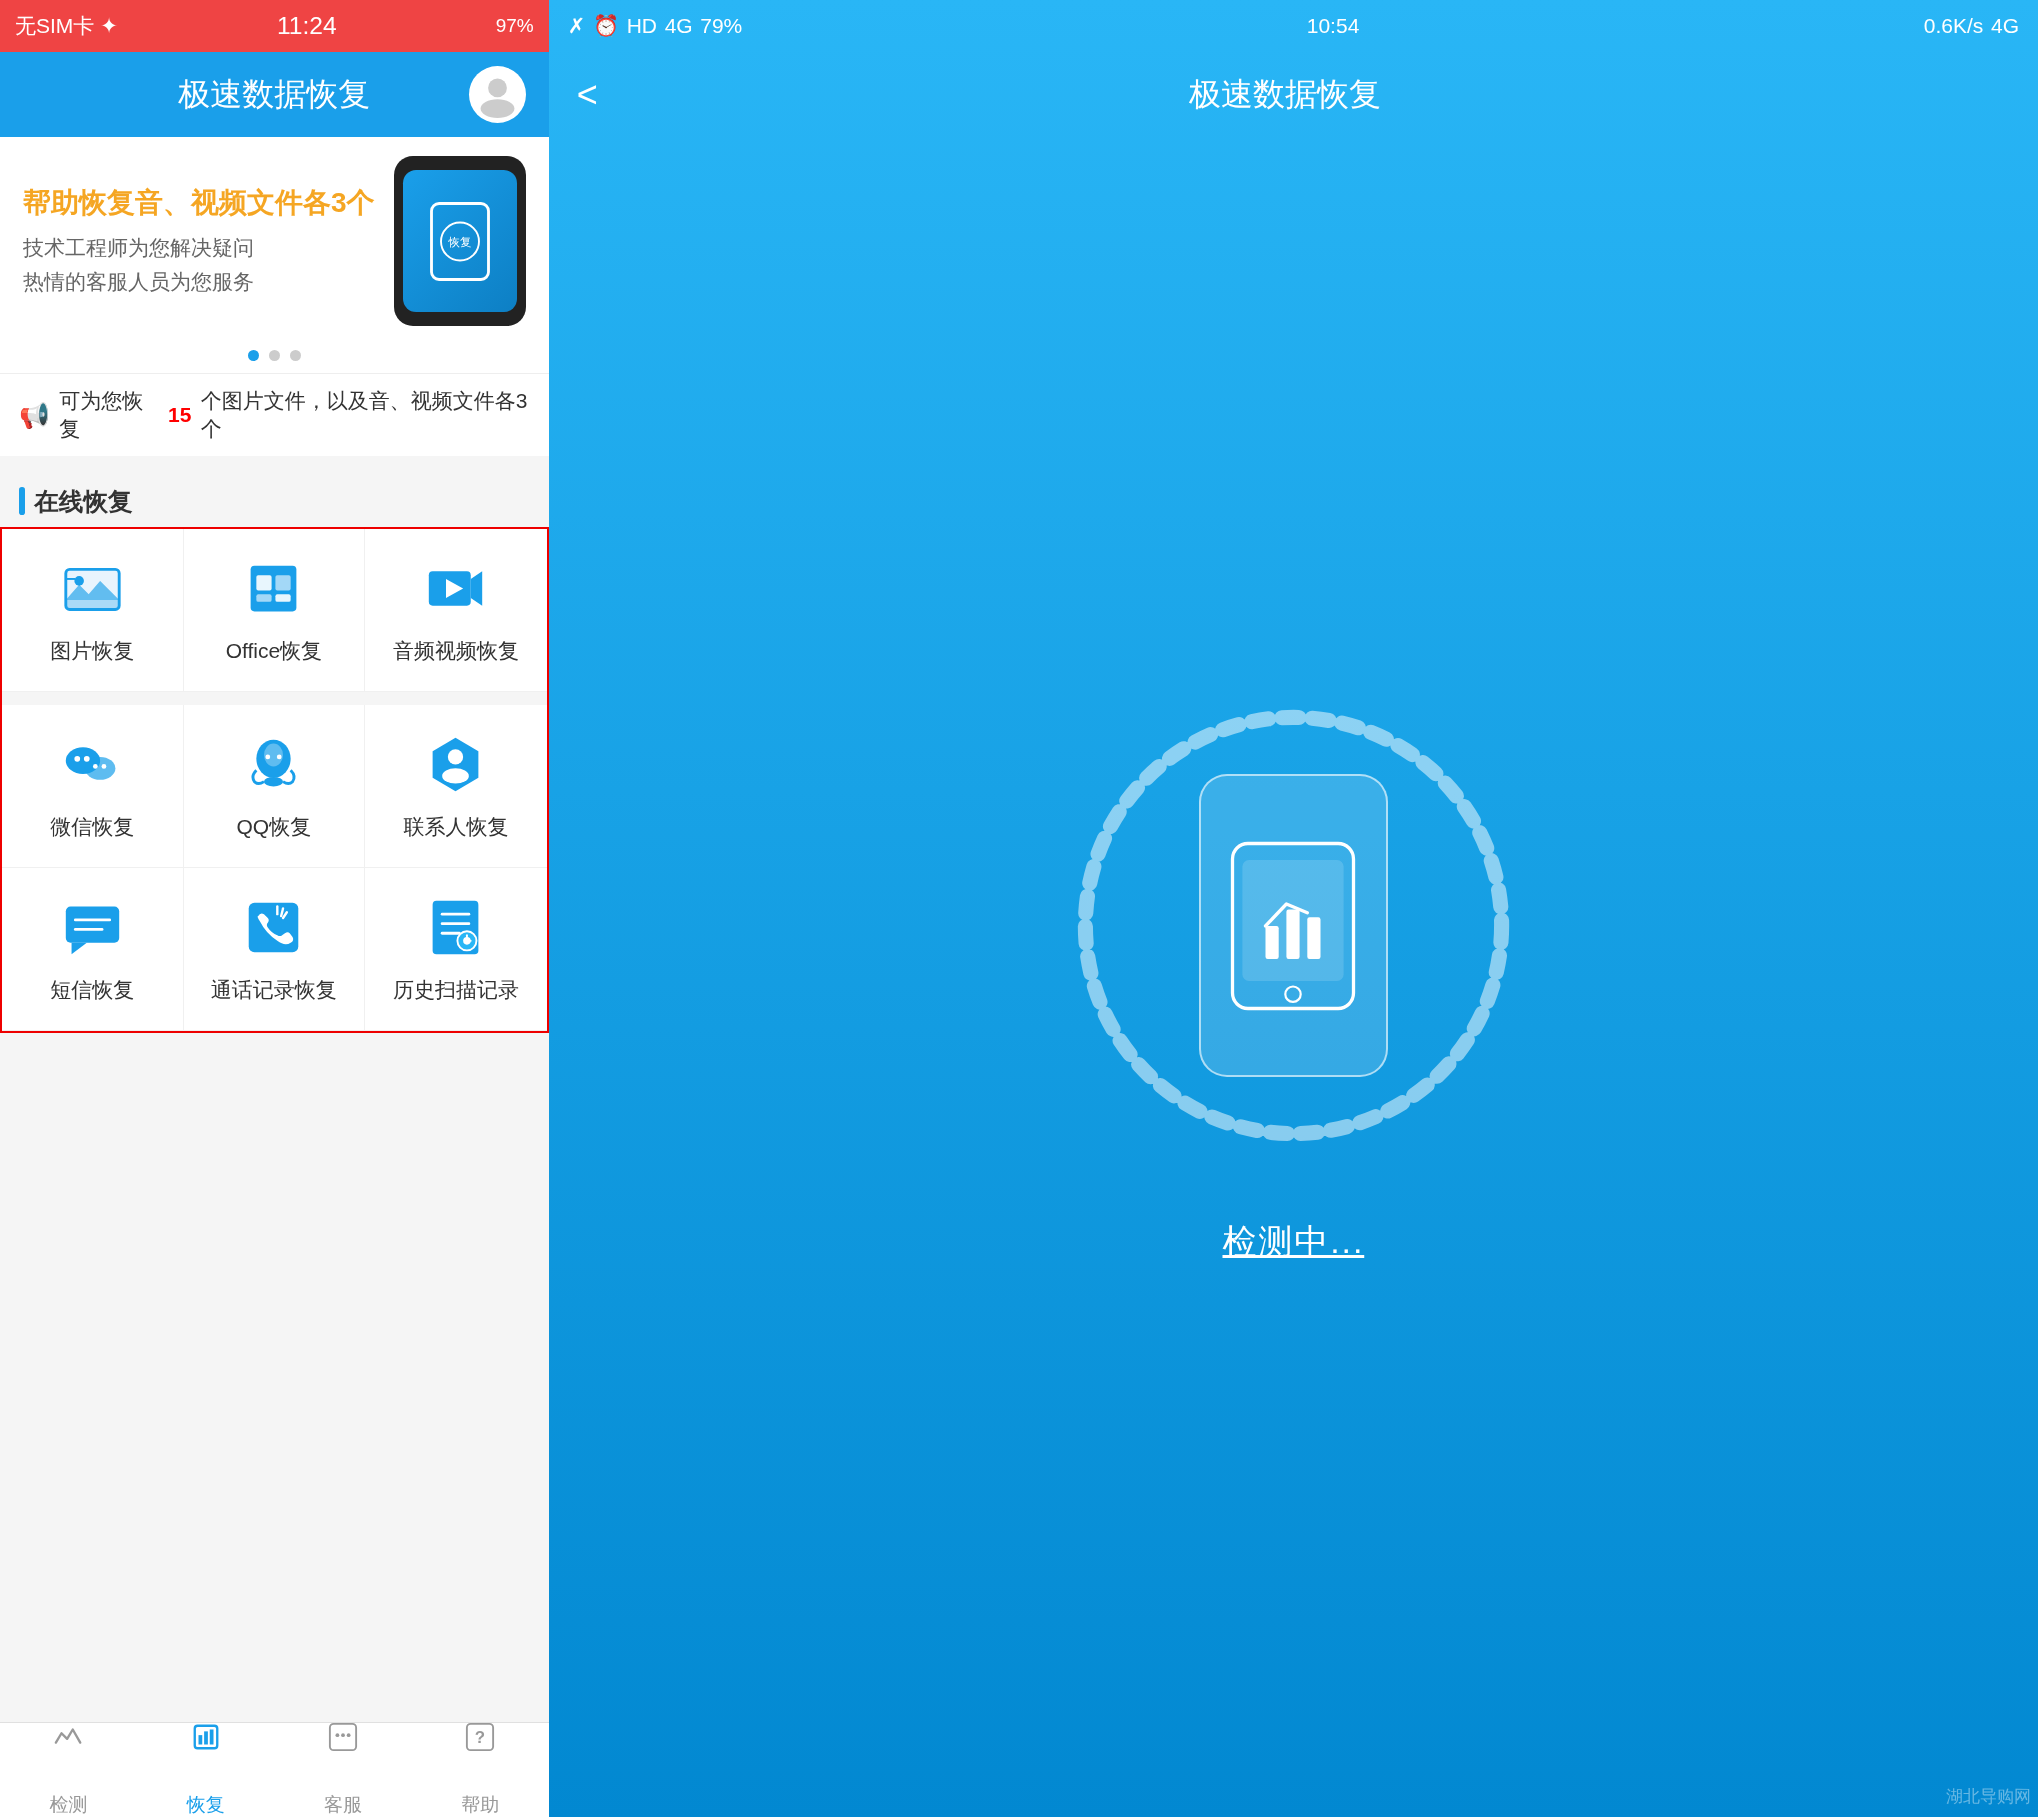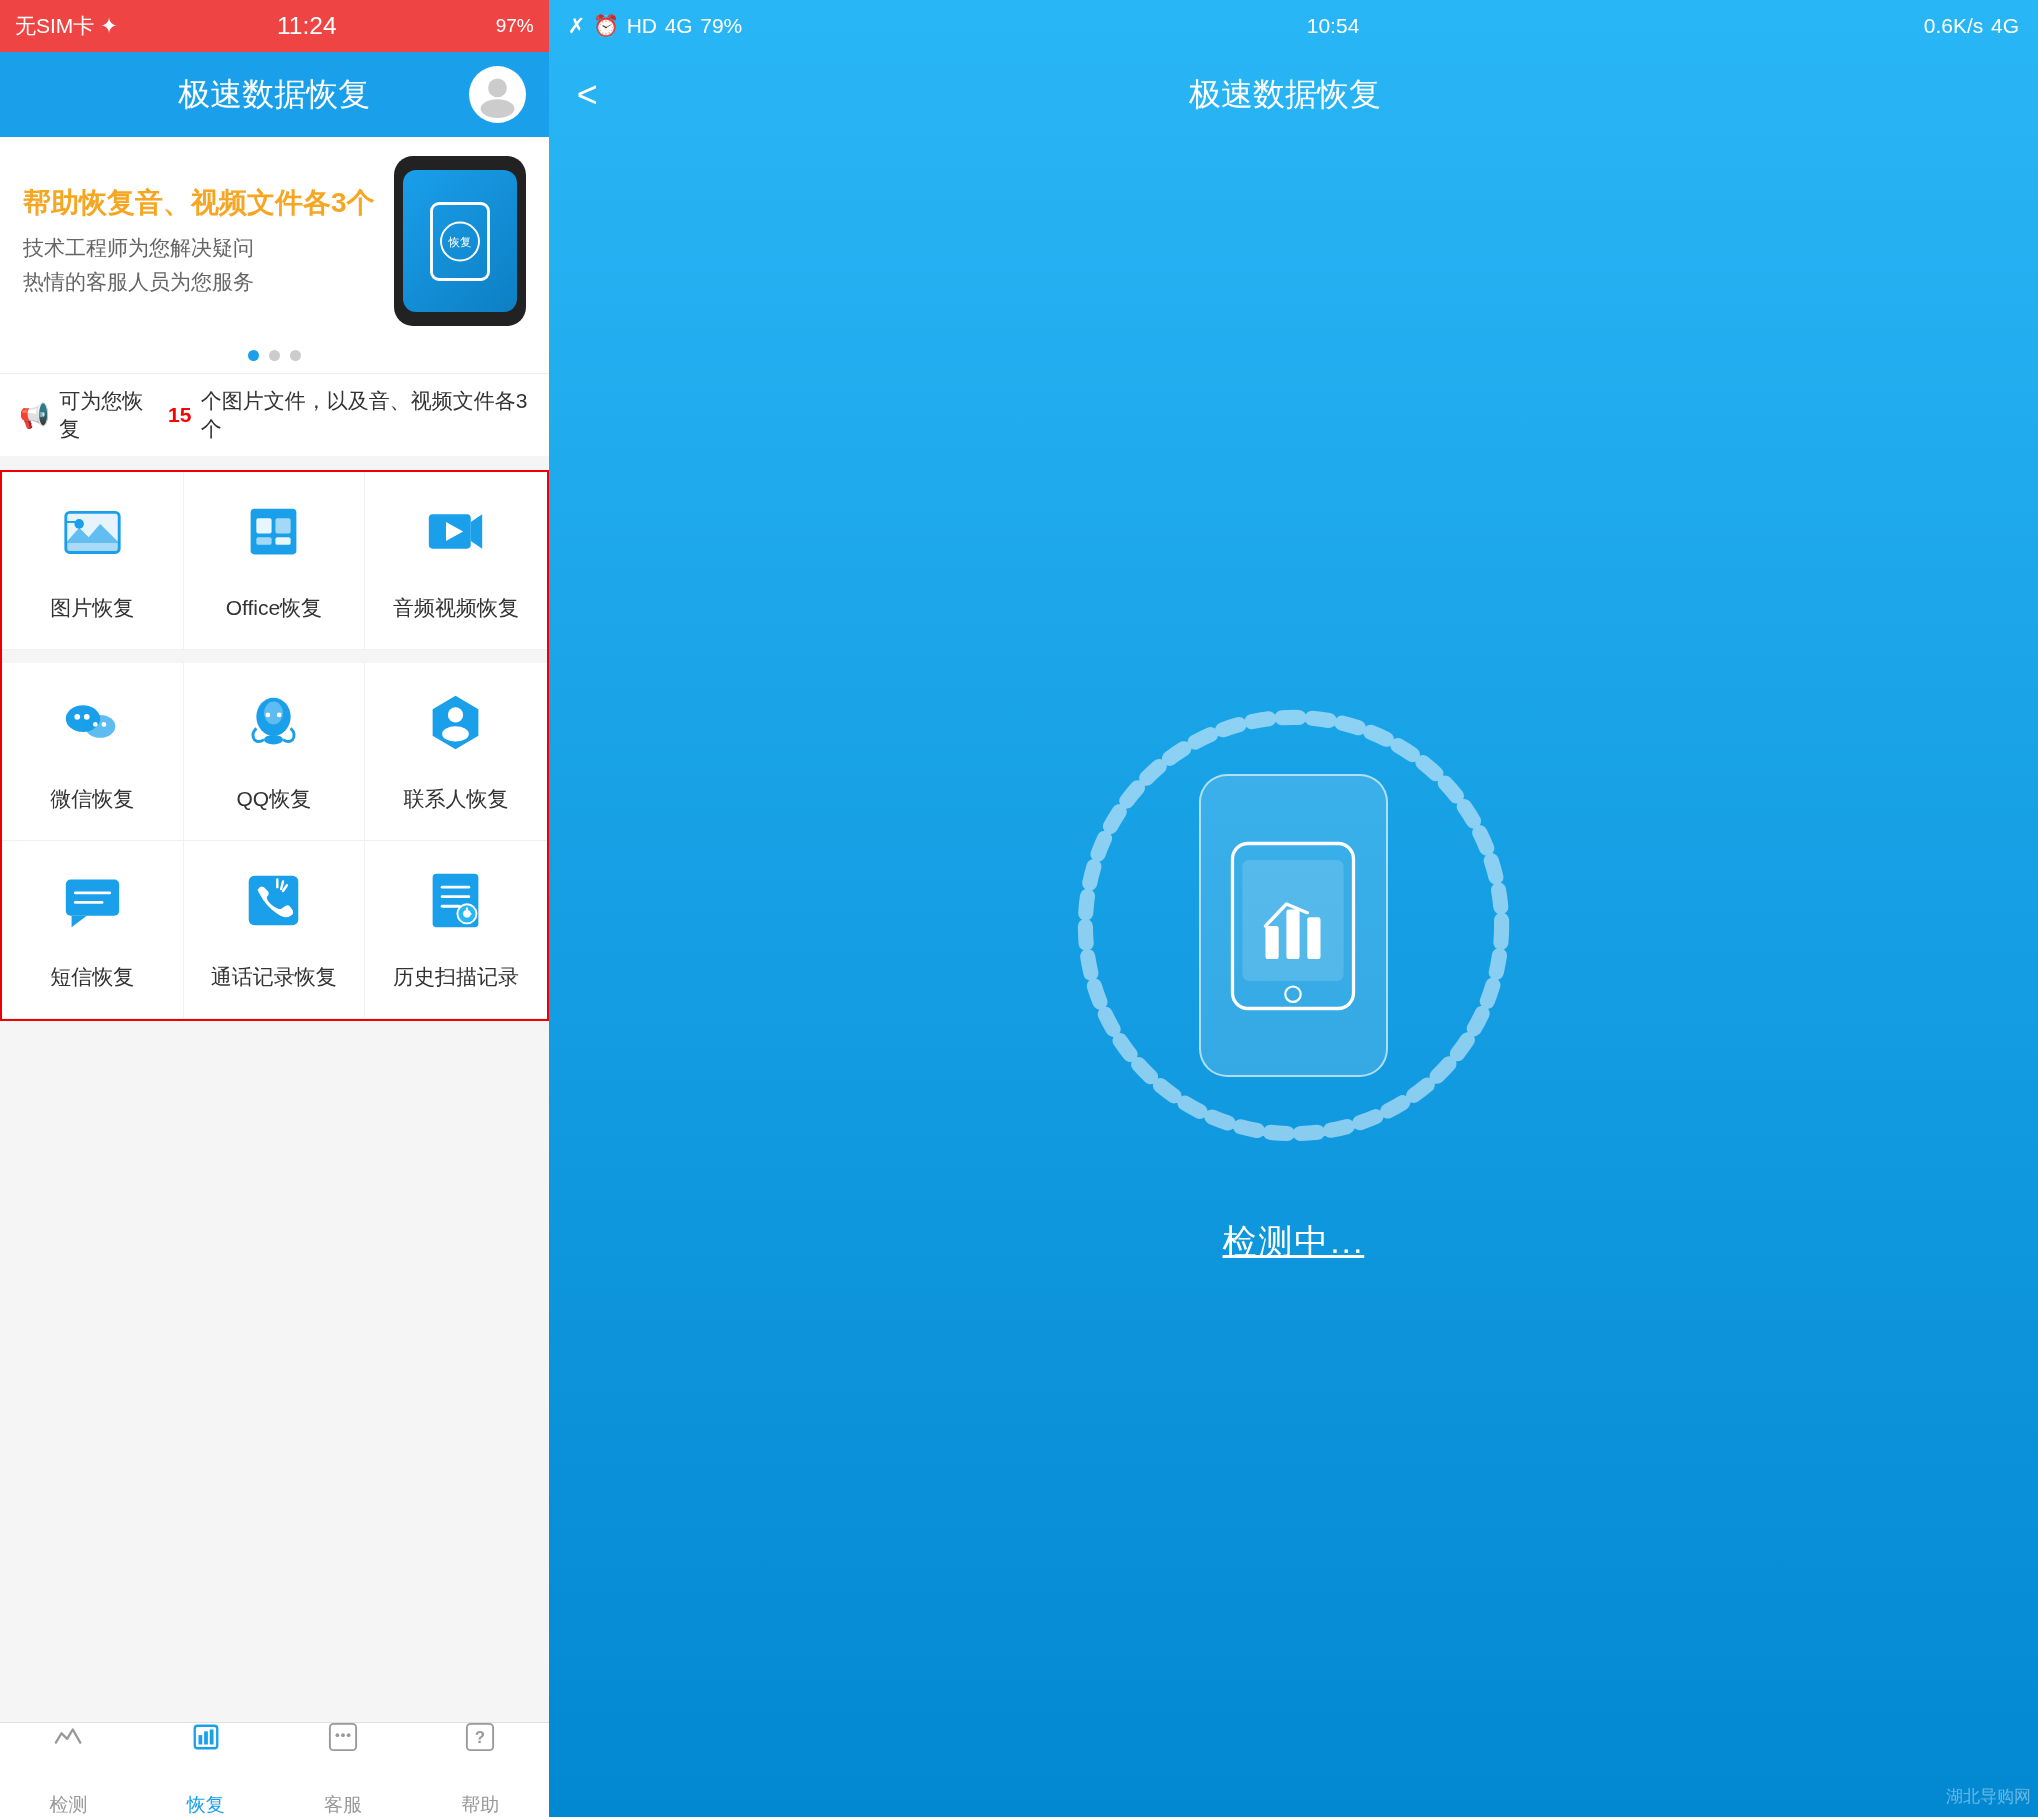--- a/index.html
+++ b/index.html
@@ -171,21 +171,21 @@
     }
     .grid-item {
       display: flex;
       flex-direction: column;
       align-items: center;
       justify-content: center;
       padding: 26.5px 9.5px;
       cursor: pointer;
       border-right: 0.9px solid #f0f0f0;
       border-bottom: 0.9px solid #f0f0f0;
-      gap: 30px;
+      gap: 15px;
     }
     .grid-item:nth-child(3n) { border-right: none; }
     .grid-icon {
       width: 66px;
       height: 66px;
       display: flex;
       align-items: center;
       justify-content: center;
     }
     .grid-icon svg { width: 61px; height: 61px; }
@@ -377,20 +377,24 @@
   </div>
 
   <div class="notif-bar">
     <span class="notif-icon">📢</span>
     <span>可为您恢复</span>
     <span class="highlight">15</span>
     <span>个图片文件，以及音、视频文件各3个</span>
   </div>
 
   <div style="background:#f5f5f5; height:13.2px;"></div>
+  <div class="section-header">
+    <div class="section-bar"></div>
+    <span class="section-title">在线恢复</span>
+  </div>
 
   <div class="recovery-grid-container">
 
     <div class="recovery-grid">
 
       <div class="grid-item">
         <div class="grid-icon">
           <svg viewBox="0 0 64 64" fill="none" xmlns="http://www.w3.org/2000/svg">
             <rect x="4" y="12" width="56" height="42" rx="4" fill="#1a9fea" opacity="0.15" stroke="#1a9fea" stroke-width="2"></rect>
             <rect x="4" y="12" width="56" height="42" rx="4" fill="#e8f4fd"></rect>

